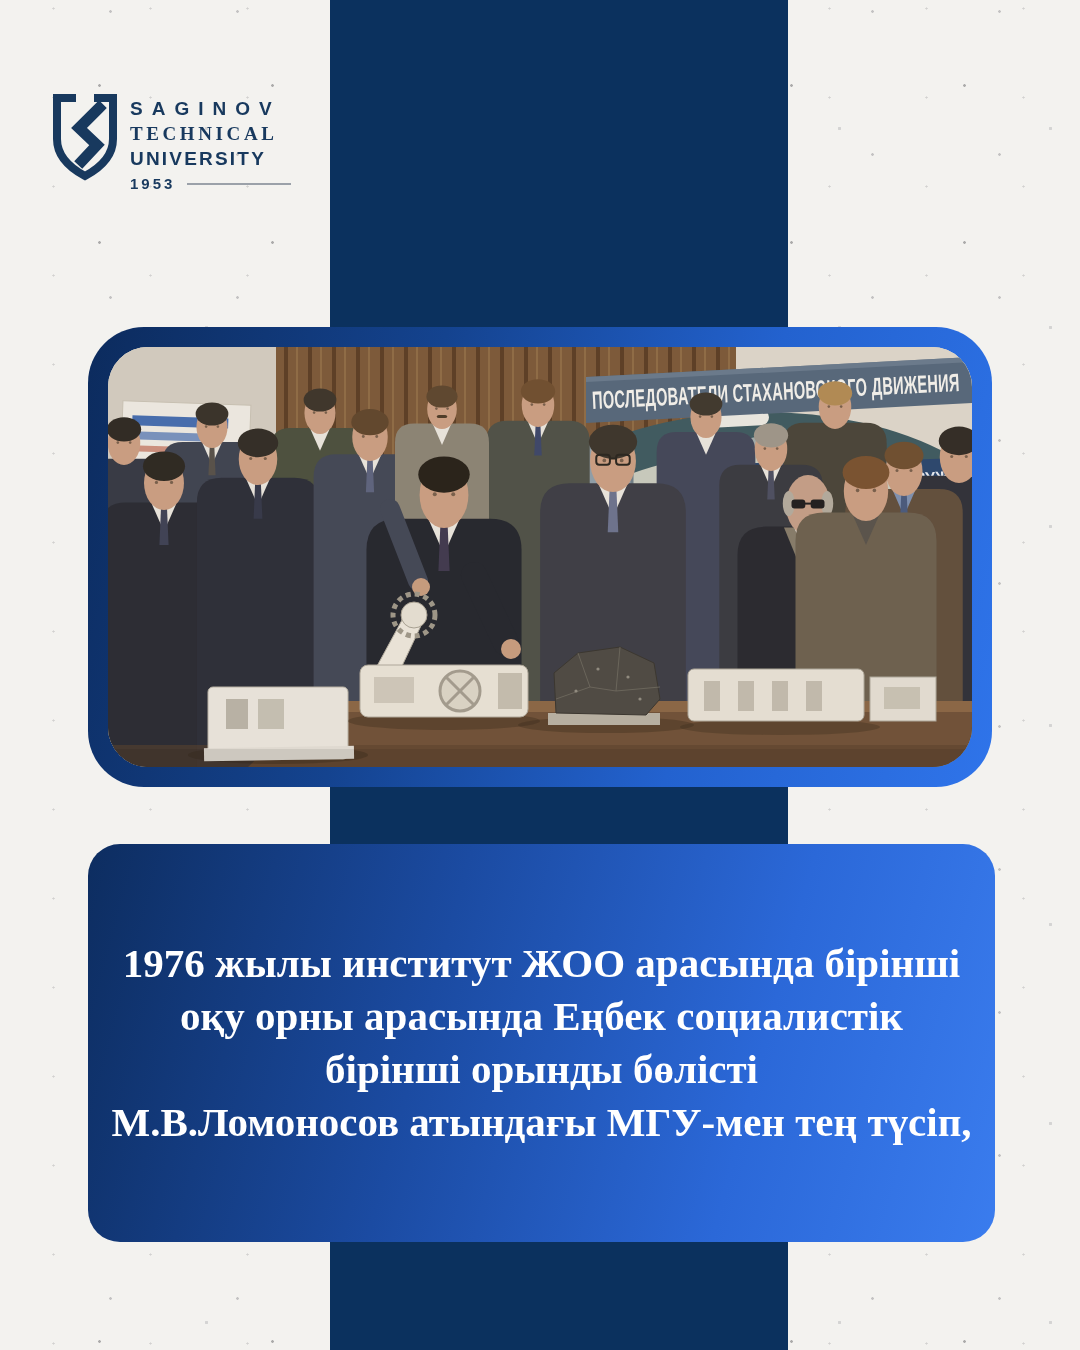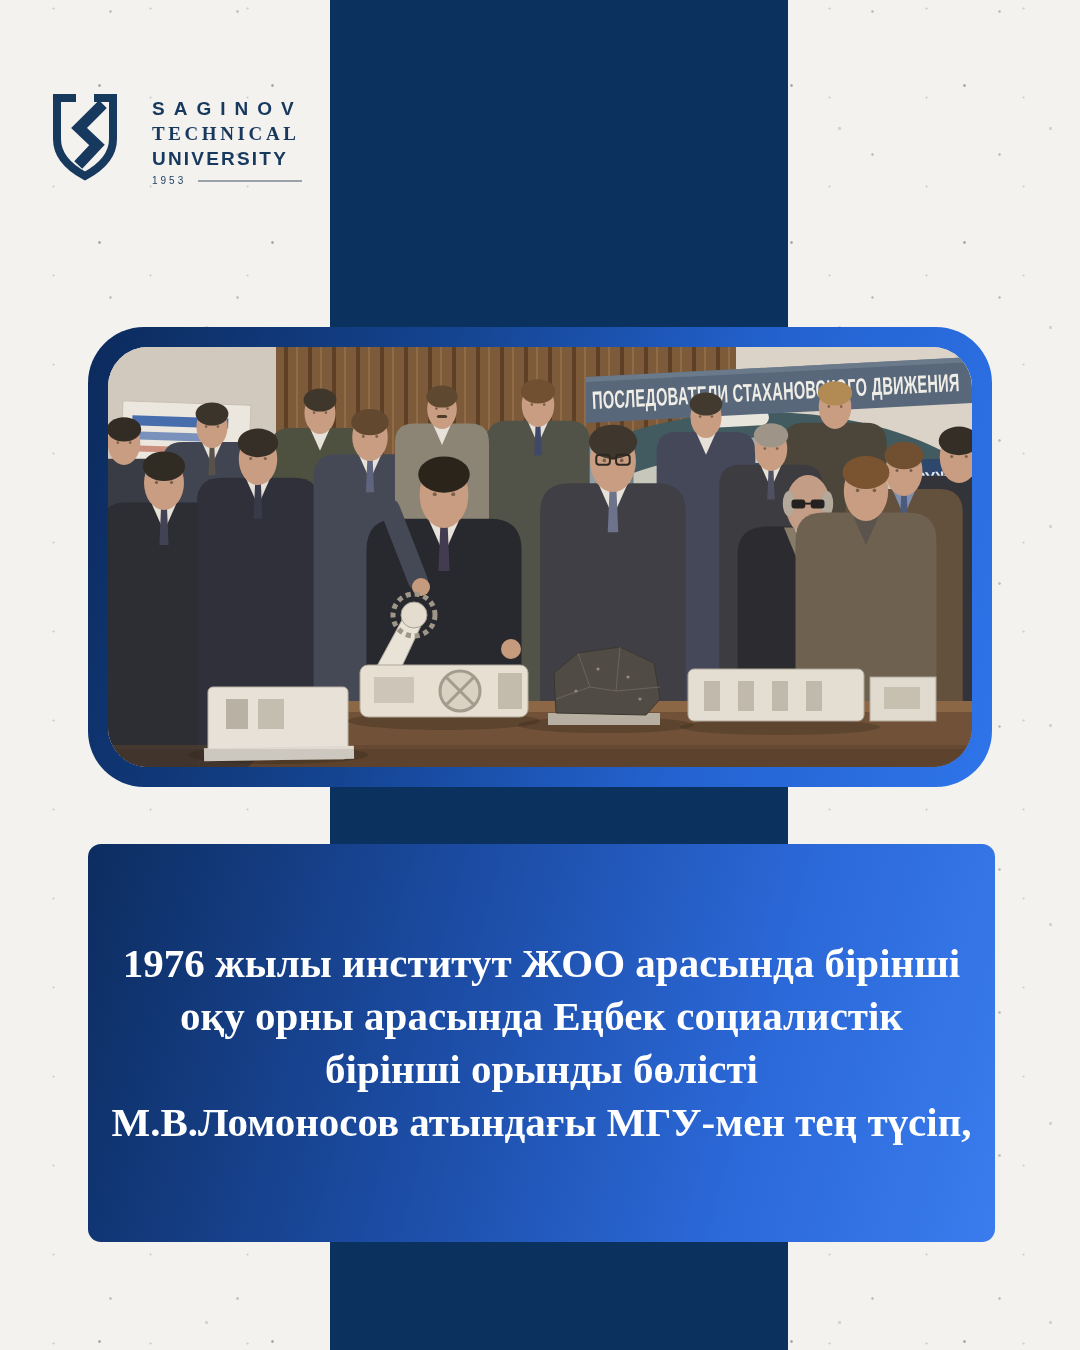--- a/index.html
+++ b/index.html
@@ -11,43 +11,43 @@
       radial-gradient(rgba(35,35,40,.34) 1.1px, transparent 1.7px),
       radial-gradient(rgba(60,60,70,.26) 1px, transparent 1.5px),
       radial-gradient(rgba(90,90,100,.20) 1.4px, transparent 2.0px),
       radial-gradient(rgba(40,40,45,.16) .9px, transparent 1.4px);
     background-size:173px 157px,127px 143px,211px 199px,97px 89px;
     background-position:13px 7px,47px 83px,101px 29px,5px 53px;
   }
   .band{position:absolute;left:330px;top:0;width:458px;height:1350px;background:#0b315e;}
 
   
-  .logo{position:absolute;left:52px;top:93px;display:flex;gap:34px;align-items:flex-start;}
+  .logo{position:absolute;left:52px;top:93px;display:flex;gap:12px;align-items:flex-start;}
   .logo-text{padding-top:3px;color:#18395e;font-weight:bold;}
   .logo-line{font-size:19px;line-height:25px;white-space:nowrap;}
   .ls1{letter-spacing:9px;}
   .ls2{letter-spacing:3.6px;font-family:Liberation Serif, serif;}
   .ls3{letter-spacing:2.2px;}
   .year-row{display:flex;align-items:center;gap:12px;margin-top:4px;}
-  .year{font-size:10px;letter-spacing:3px;font-weight:normal;color:#18395e;}
+  .year{font-size:15px;letter-spacing:3px;font-weight:bold;color:#18395e;}
   .year-rule{width:104px;height:2px;background:#9ba1a9;}
 
   
   .photo-card{
     position:absolute;left:88px;top:327px;width:904px;height:460px;
     border-radius:56px;box-sizing:border-box;padding:20px;
     background:linear-gradient(105deg,#0c2b5d 0%,#14438f 35%,#2362cf 68%,#2f74ea 100%);
   }
   .photo-inner{width:100%;height:100%;border-radius:40px;overflow:hidden;position:relative;background:#d8d3c8;}
   .photo-inner svg{display:block;}
 
   
   .caption-card{
     position:absolute;left:88px;top:844px;width:907px;height:398px;
-    border-radius:13px;box-sizing:border-box;padding:10px 18px;
+    border-radius:32px;box-sizing:border-box;padding:10px 18px;
     background:linear-gradient(105deg,#0d2d60 0%,#1b4ba2 38%,#2b68d8 72%,#3a7cee 100%);
     display:flex;flex-direction:column;justify-content:center;align-items:center;
   }
   .cap-line{
     color:#ffffff;font-family:"Liberation Serif",serif;font-weight:bold;
     font-size:41px;line-height:53px;text-align:center;white-space:nowrap;
   }
 </style>
 </head>
 <body>

